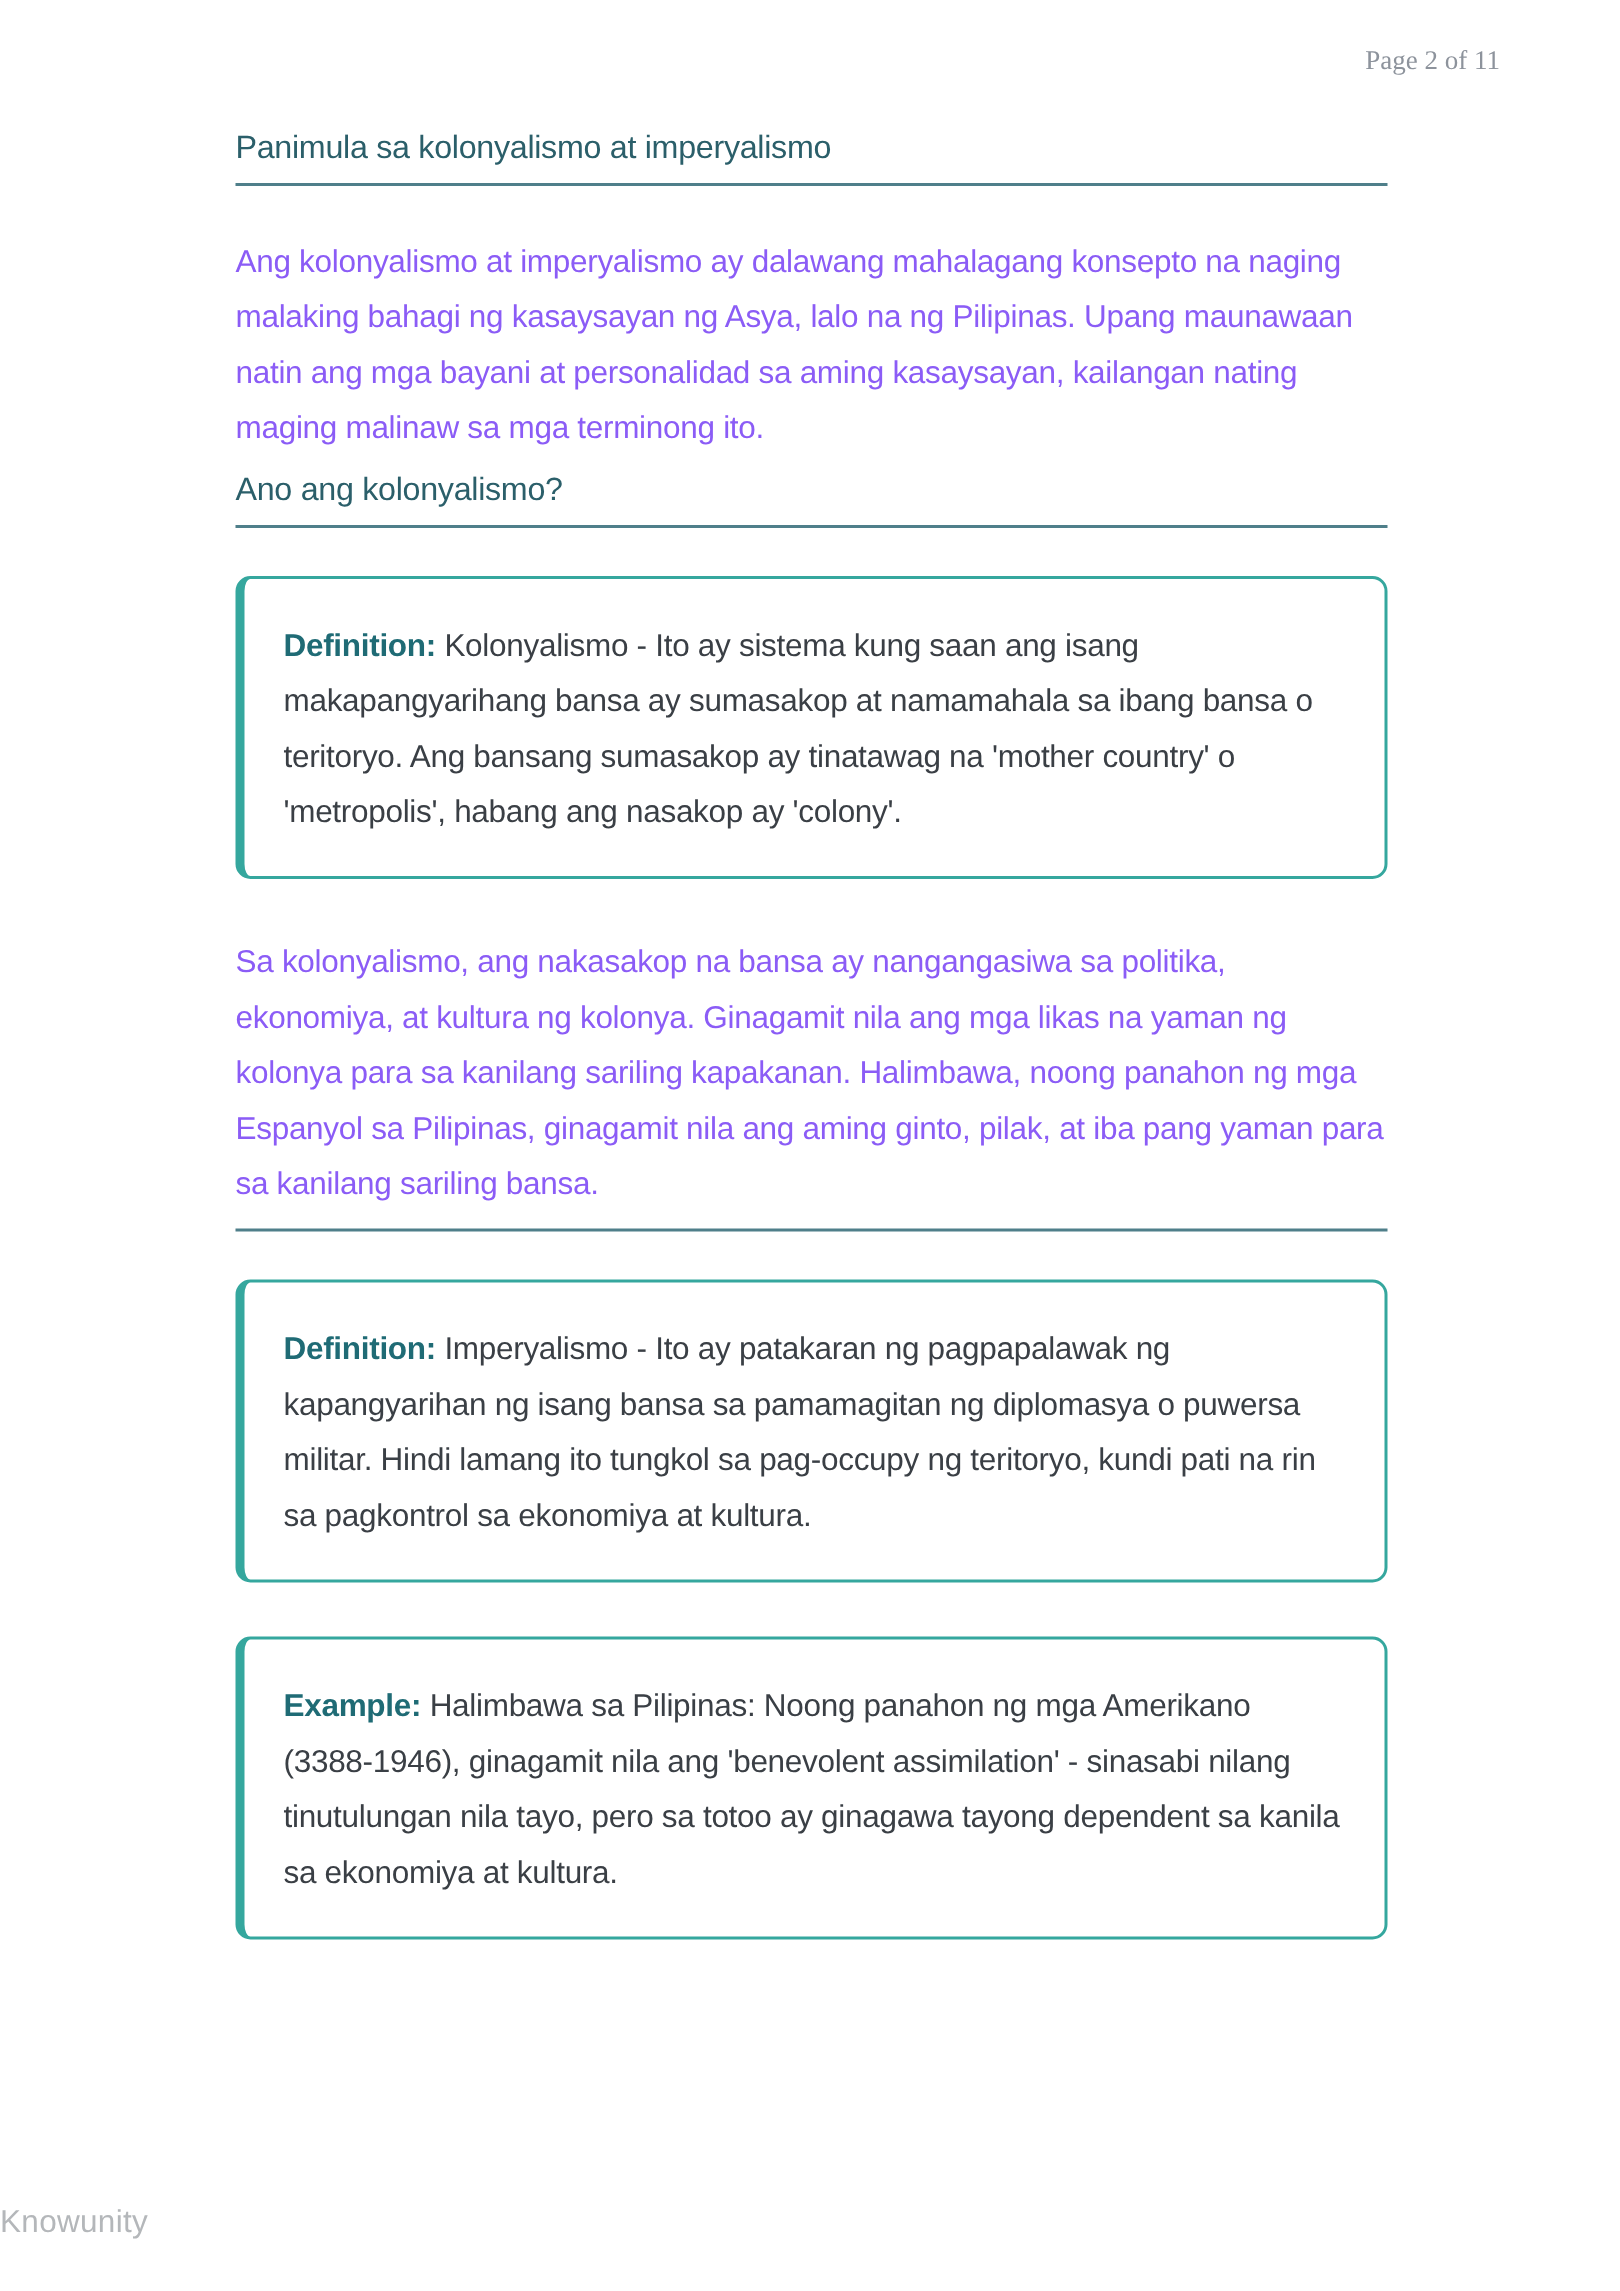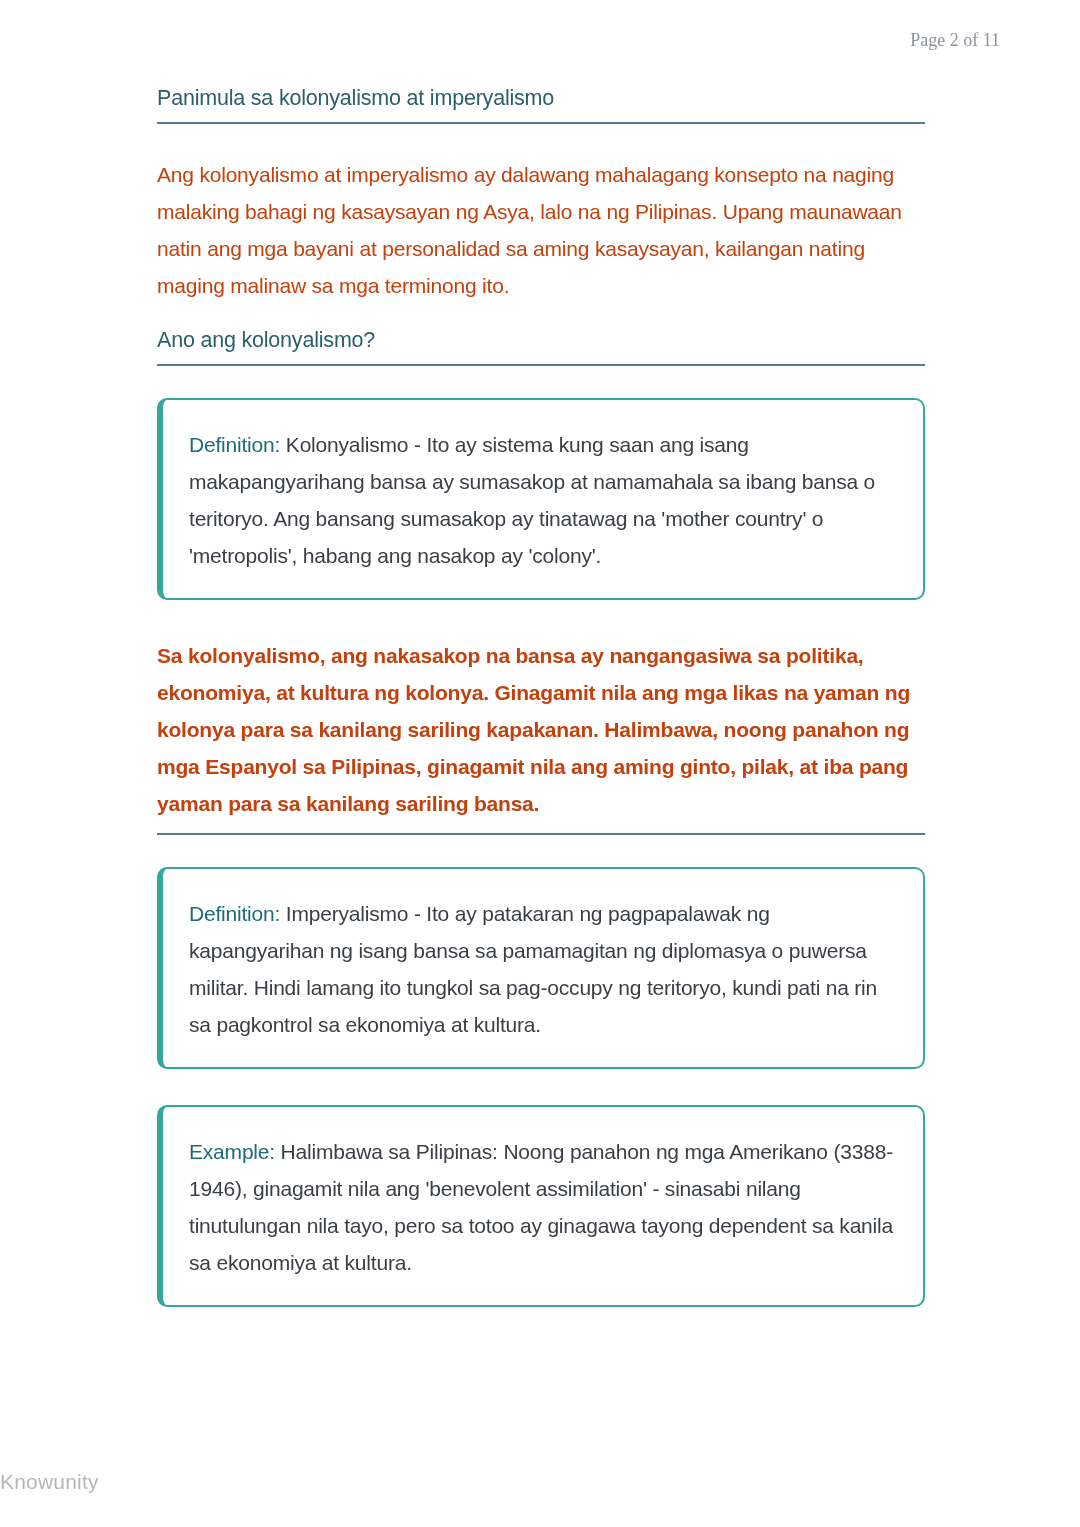--- a/index.html
+++ b/index.html
@@ -37,37 +37,37 @@
   }
   .rule {
     border: none;
     border-bottom: 2px solid #4f7f8a;
     margin-top: 11px;
   }
   .body-text {
     font-size: 21px;
     line-height: 37px;
     letter-spacing: -0.2px;
-    color: #c2410c;
+    color: #8b5cf6;
   }
   .intro { margin-top: 32px; }
-  .subsection { margin-top: 23px; }
+  .subsection { margin-top: 9px; }
   .callout-box {
     margin-top: 32px;
     border: 2px solid #35a79e;
     border-left: 6px solid #35a79e;
     border-radius: 10px;
     padding: 26px 30px 24px 26px;
   }
   .callout-box .body-text { color: #3a3f45; }
   .box-label {
-    font-weight: 400;
+    font-weight: 700;
     color: #1f6b75;
   }
-  .after-box { margin-top: 37px; font-weight: bold; }
+  .after-box { margin-top: 37px; }
   .example-box { margin-top: 36px; }
   .footer-brand {
     position: absolute;
     left: 0;
     right: 0;
     top: 1470px;
     text-align: left;
     font-size: 21px;
     letter-spacing: 0.2px;
     color: #b4b7ba;

